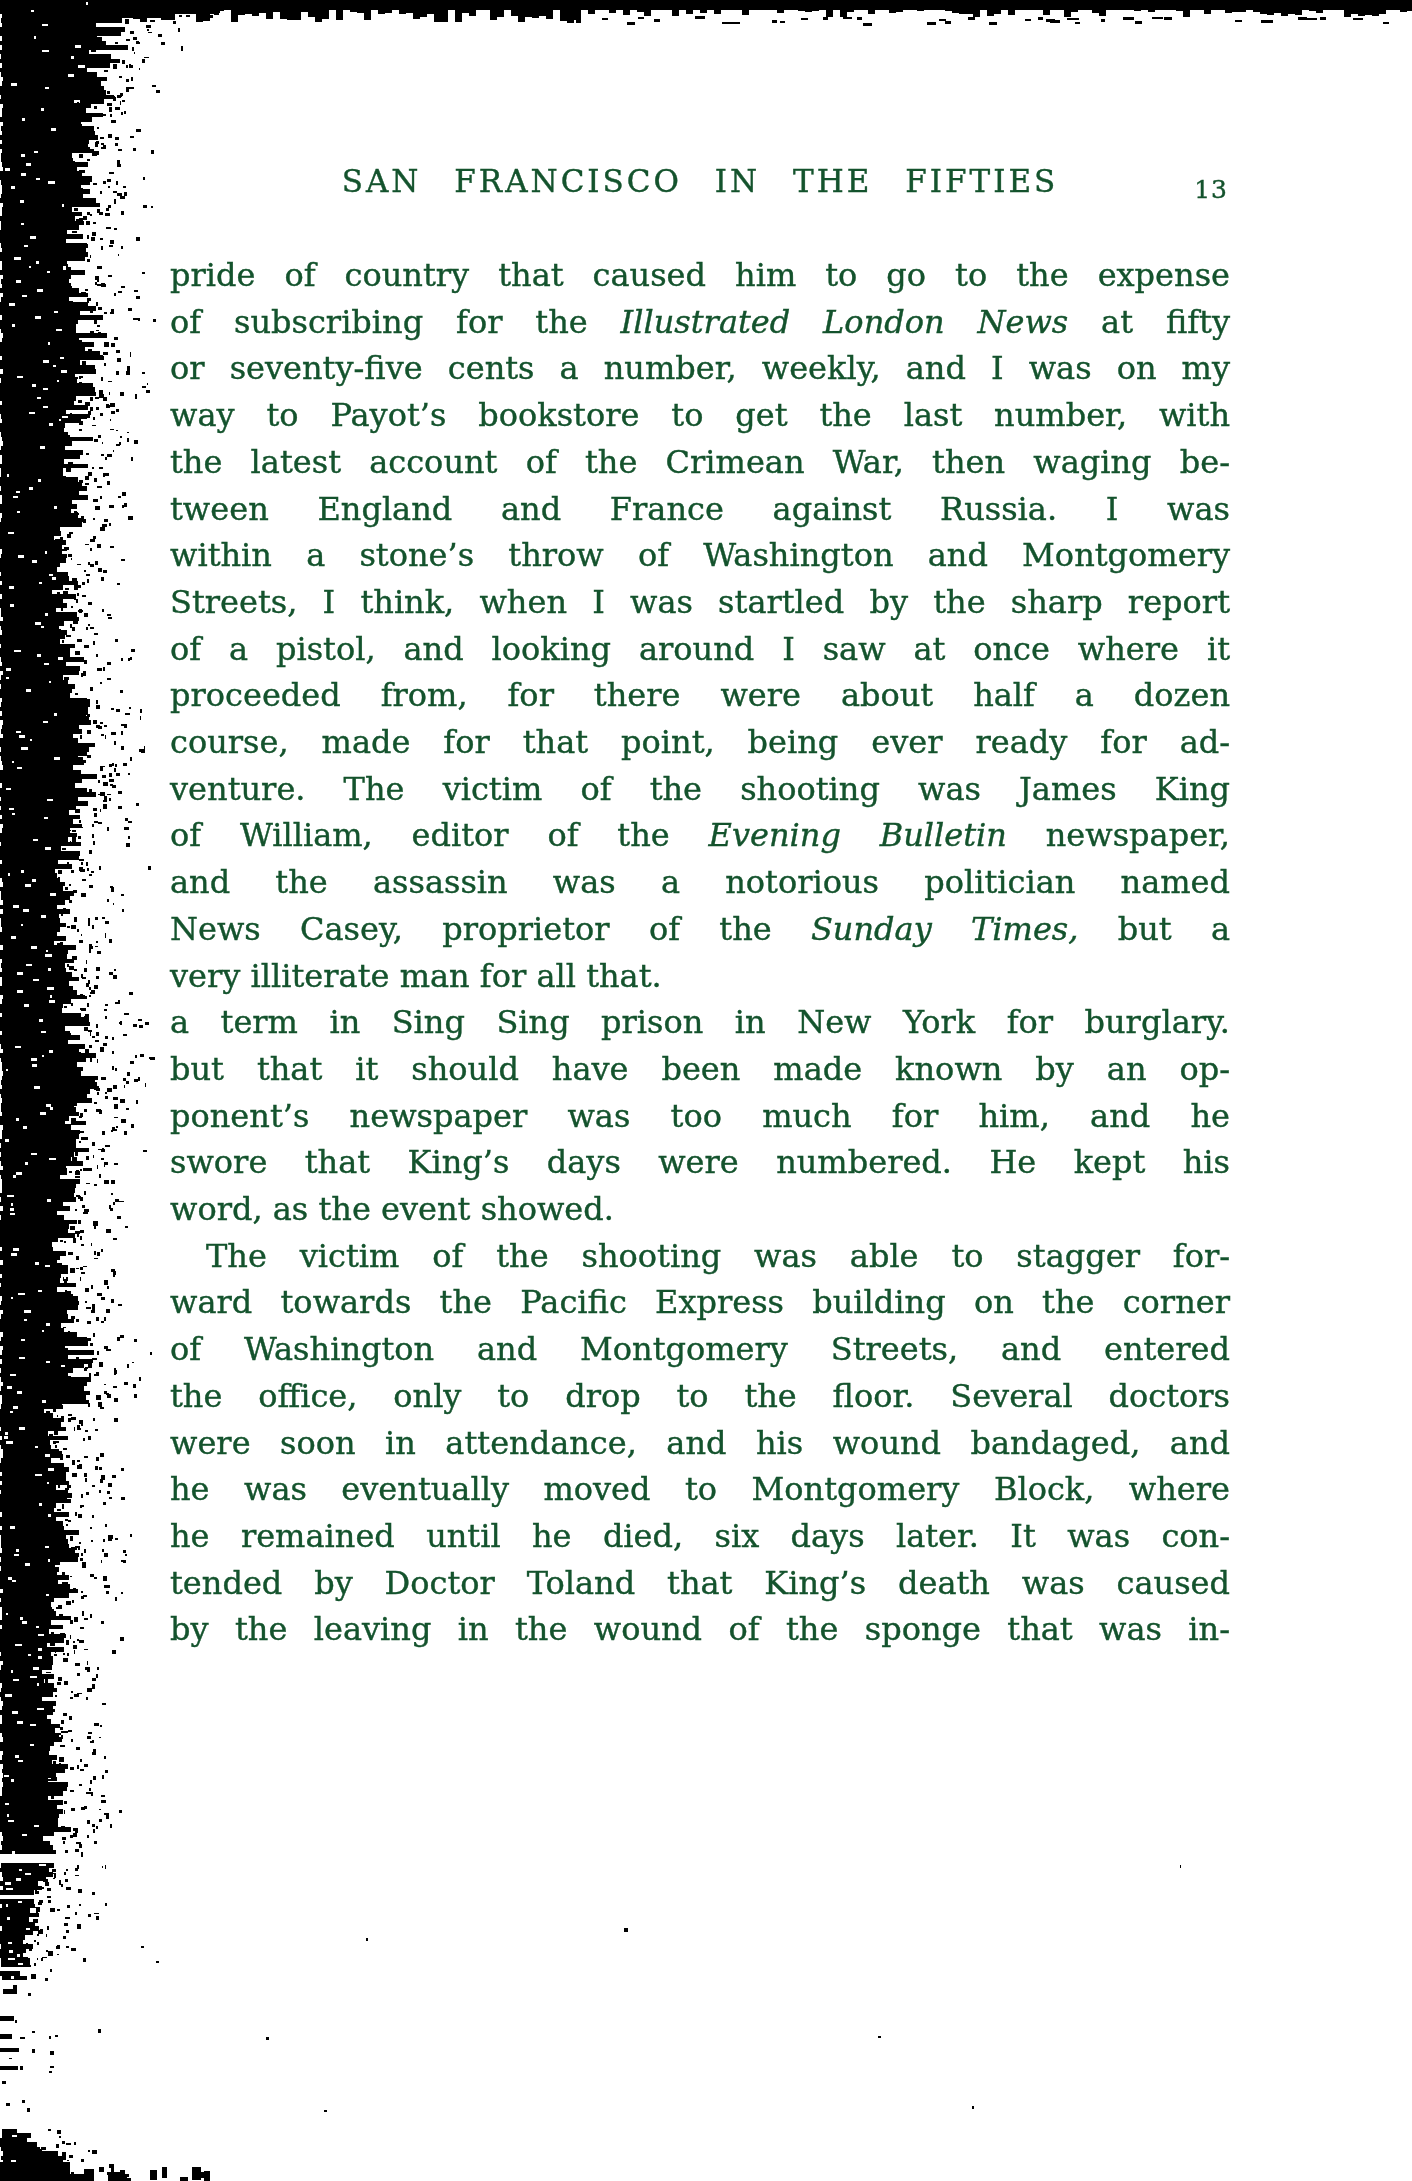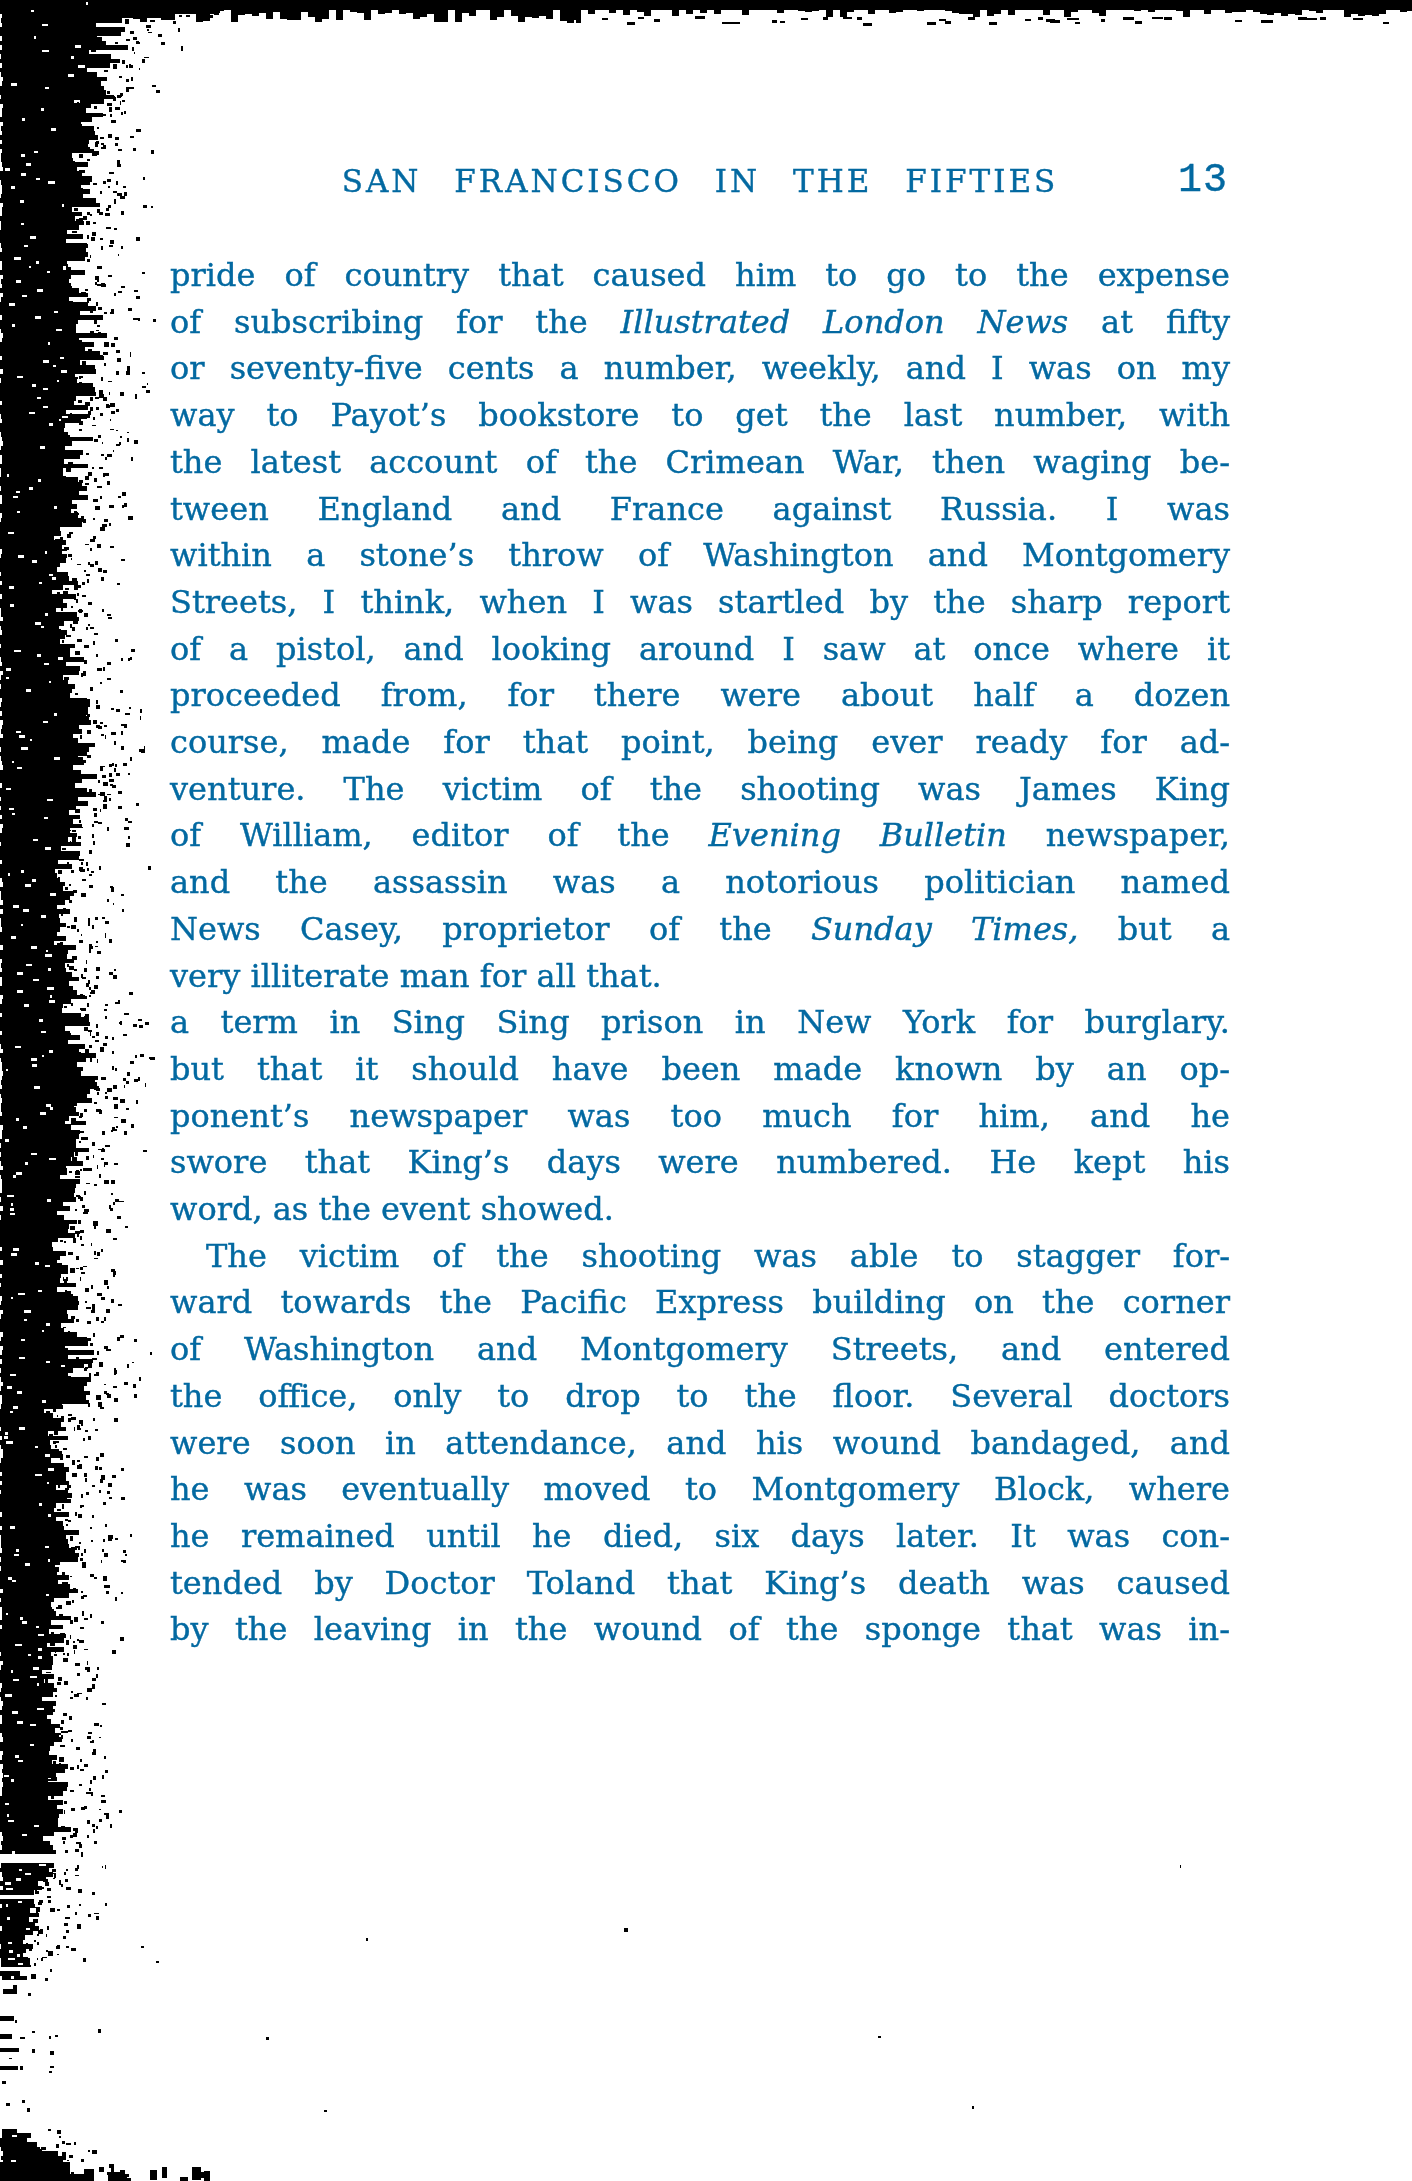--- a/index.html
+++ b/index.html
@@ -3,21 +3,21 @@
 <meta charset="utf-8">
 <style>
   html, body { margin: 0; padding: 0; background: #ffffff; }
   .page {
     position: relative;
     width: 1412px;
     height: 2181px;
     background: #ffffff;
     overflow: hidden;
     font-family: "DejaVu Serif", serif;
-    color: #0369a1;
+    color: #14532d;
   }
   .noise {
     position: absolute;
     left: 0; top: 0;
     width: 1412px; height: 2181px;
     z-index: 1;
     pointer-events: none;
   }
   .content {
     position: absolute;
@@ -37,25 +37,24 @@
     text-align: center;
     font-size: 31px;
     line-height: 42px;
     letter-spacing: 3px;
     word-spacing: 20px;
     white-space: nowrap;
   }
   .pagenum {
     position: absolute;
     right: 2px;
-    top: 0;
-    font-size: 40px;
+    top: 9px;
+    font-size: 25px;
     line-height: 42px;
     letter-spacing: 1px;
-    font-family: Liberation Mono, monospace;
   }
   .bodytext { margin-top: 50px; }
   .paragraph { margin: 0; }
   .line {
     font-size: 32px;
     line-height: 46.7px;
     text-justify: inter-word;
   }
   .line.j {
     text-align: justify;

